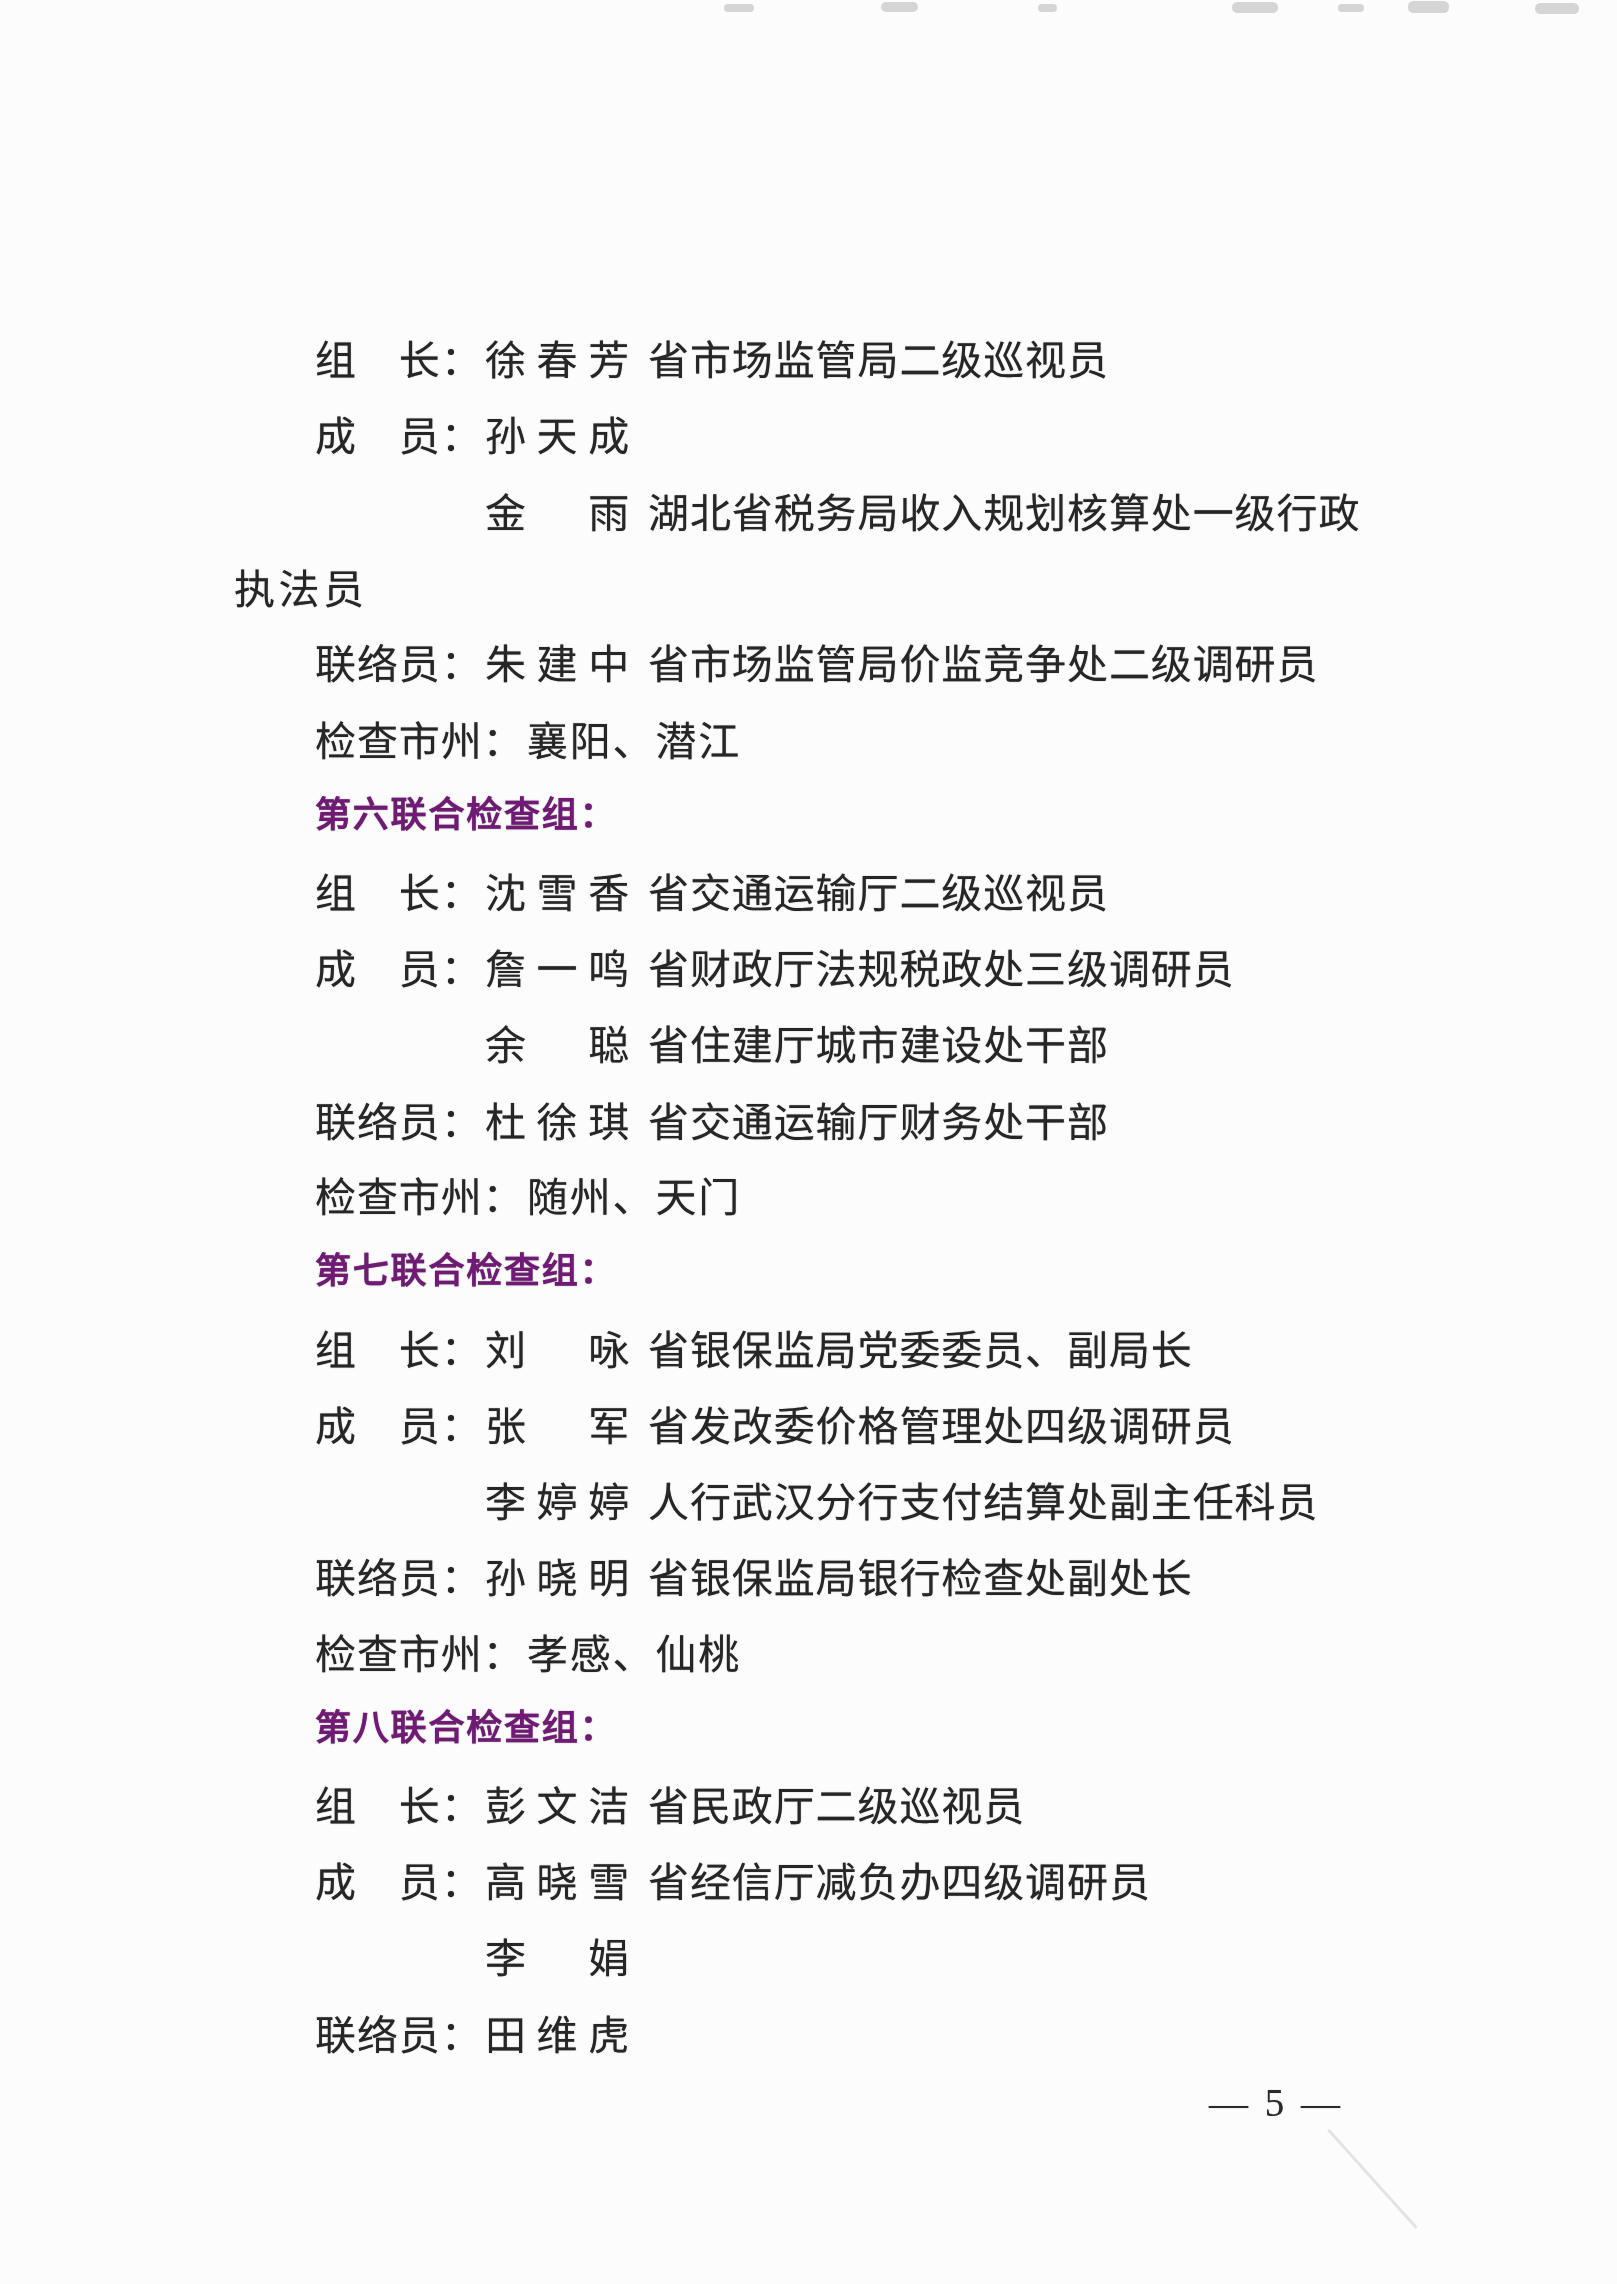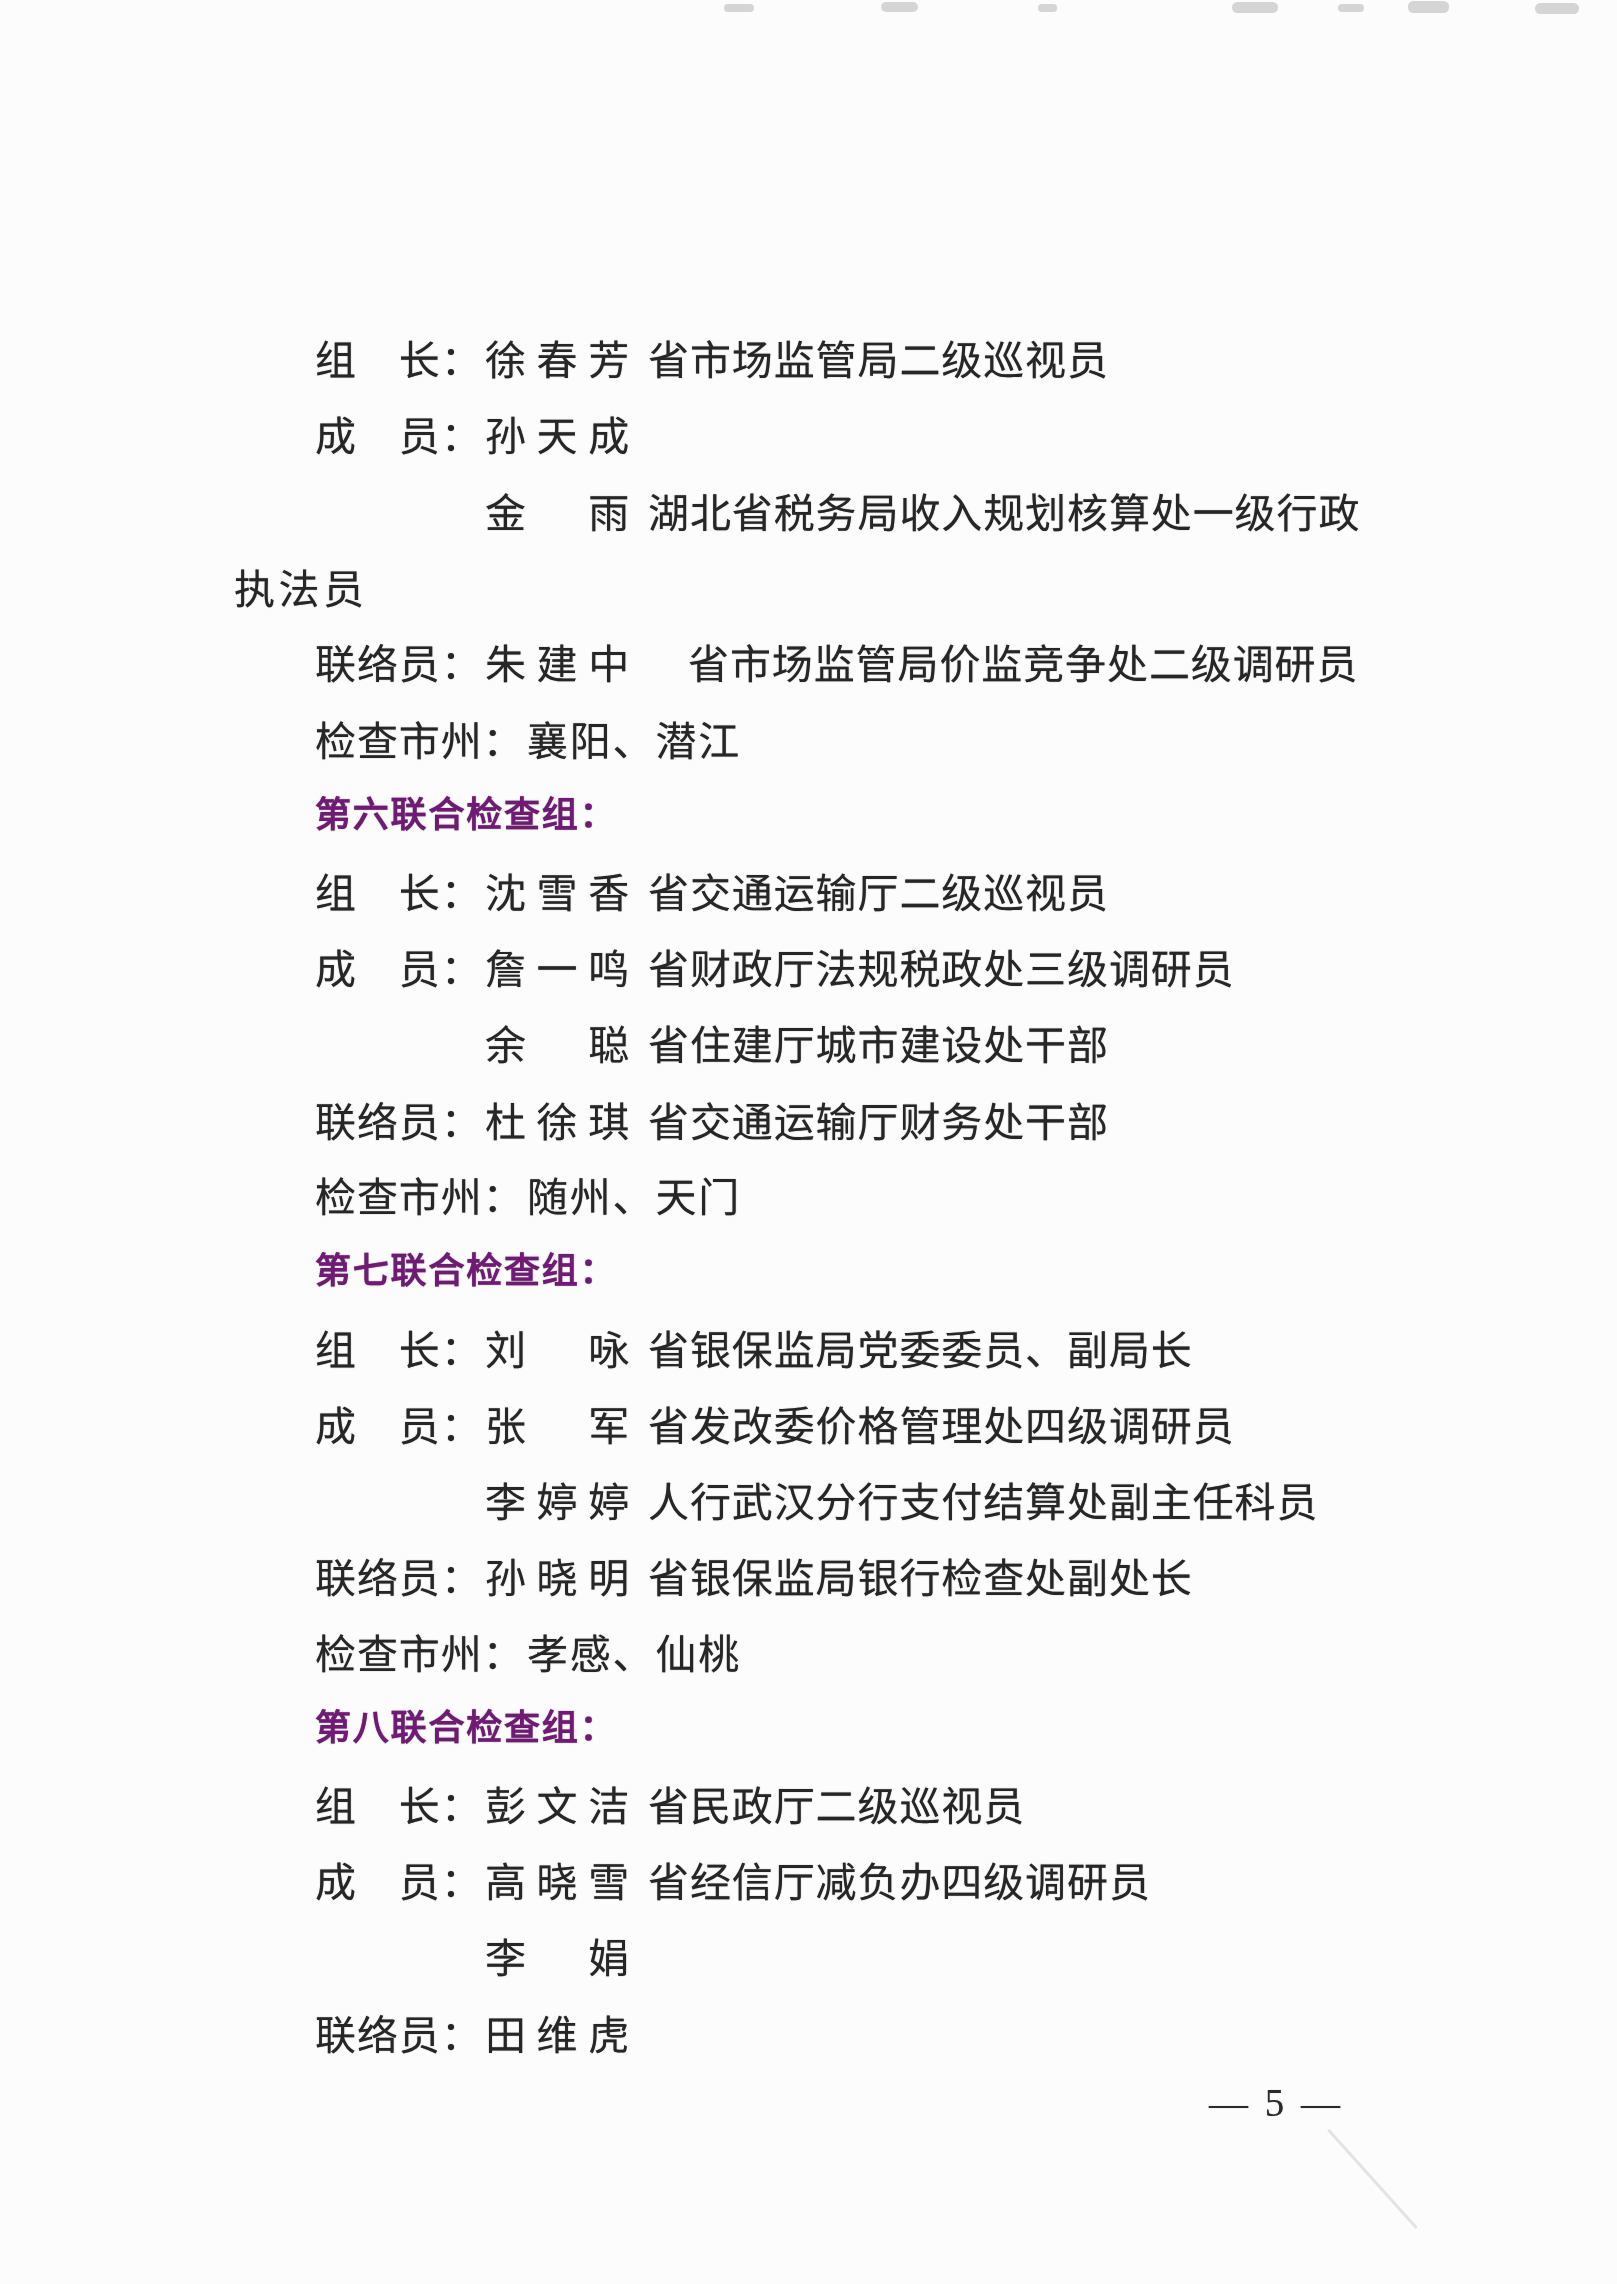--- a/index.html
+++ b/index.html
@@ -74,21 +74,21 @@
       <div class="line member" style="top: 491px;">
         <span class="nm" style="left: 485px;">金　雨</span>
         <span class="ttl" style="left: 648px;">湖北省税务局收入规划核算处一级行政</span>
       </div>
       <div class="line continuation" style="top: 567px;">
         <span class="cont" style="left: 234px;">执法员</span>
       </div>
       <div class="line role" style="top: 642px;">
         <span class="lbl" style="left: 315px;">联络员：</span>
         <span class="nm" style="left: 485px;">朱建中</span>
-        <span class="ttl" style="left: 648px; margin-left: 40px;">省市场监管局价监竞争处二级调研员</span>
+        <span class="ttl" style="left: 648px;">省市场监管局价监竞争处二级调研员</span>
       </div>
       <div class="line cities" style="top: 719px;">
         <span class="lbl" style="left: 315px;">检查市州：</span>
         <span class="val" style="left: 527px;">襄阳、潜江</span>
       </div>
       <div class="line heading" style="top: 795px;">
         <span class="hd" style="left: 315px;">第六联合检查组：</span>
       </div>
       <div class="line role" style="top: 871px;">
         <span class="lbl" style="left: 315px;">组　长：</span>

